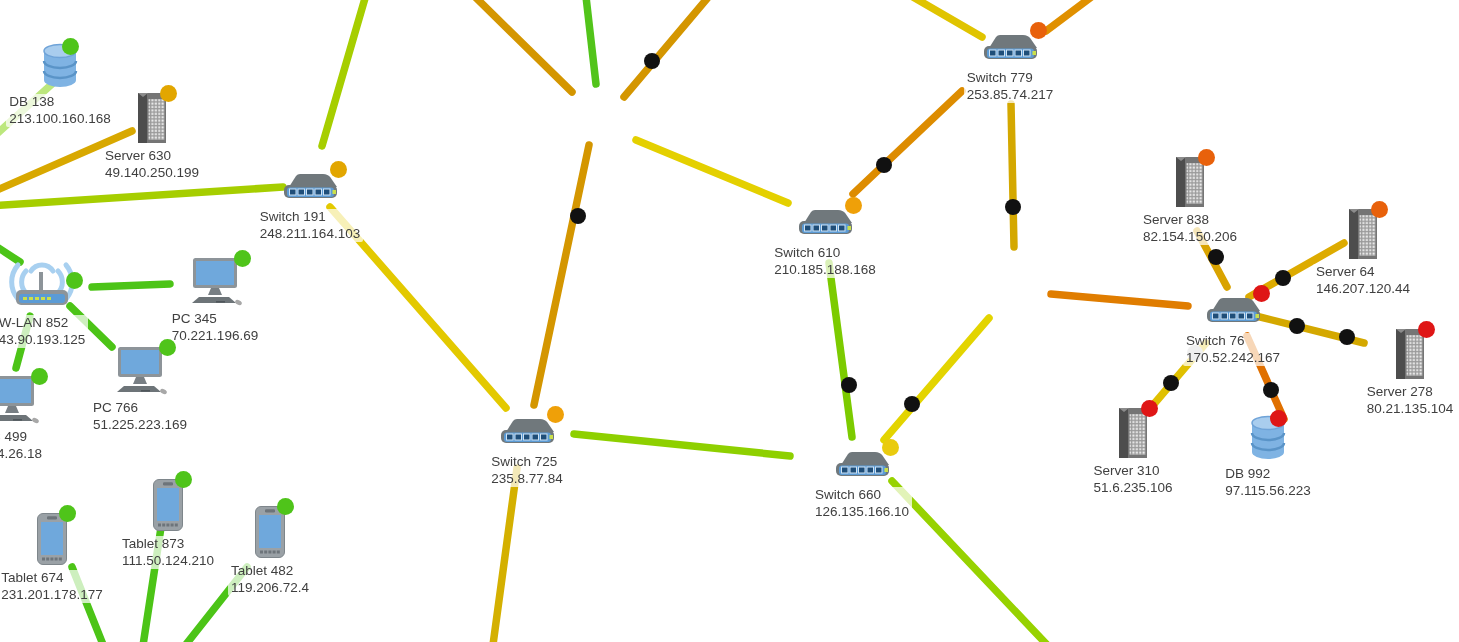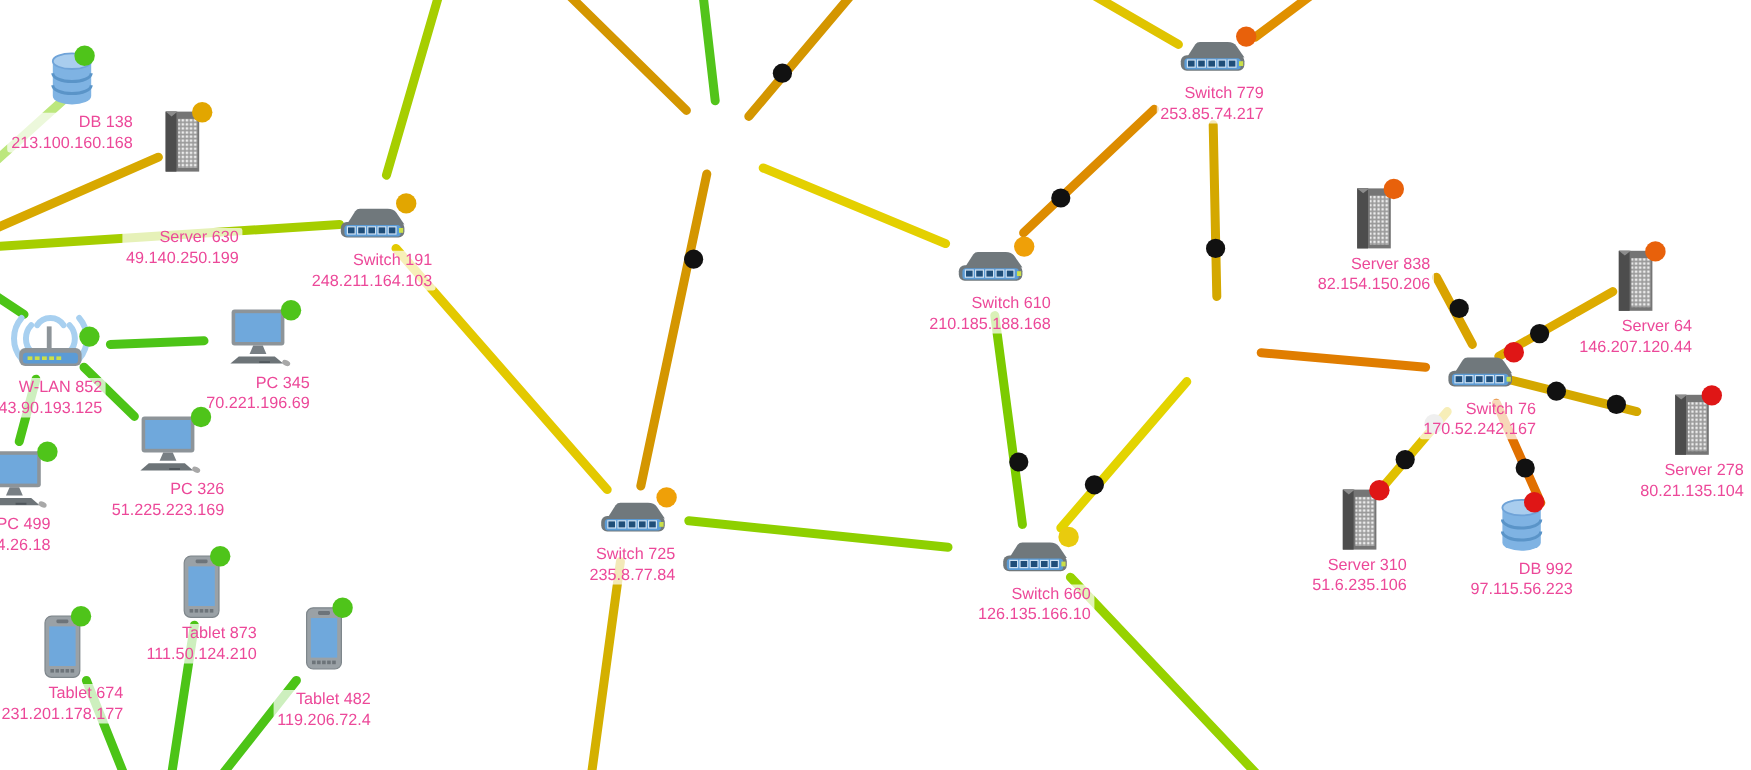--- a/index.html
+++ b/index.html
@@ -14,22 +14,22 @@
   .node{position:absolute;width:170px;display:flex;flex-direction:column;align-items:center;}
   .icon-wrap{position:relative;line-height:0;}
   .status-dot{
     position:absolute;width:17px;height:17px;border-radius:50%;
     top:-7px;right:-7px;
   }
   .node-switch .status-dot{top:-10px;right:-6px;}
   .node-wlan  .status-dot{top:15px;right:-1px;}
   .node-db    .status-dot{top:-4px;right:2px;}
   .label{
-    margin-top:4px;text-align:right;
-    font-size:13.5px;line-height:16.5px;color:#ec4899;
+    margin-top:4px;text-align:left;
+    font-size:13.5px;line-height:16.5px;color:#404040;
     background:rgba(255,255,255,0.72);
     padding:0 3px;border-radius:2px;
     white-space:nowrap;
   }
   .node-switch .label{margin-top:8px;}
 </style>
 </head>
 <body>
 
 <div id="map">
@@ -86,21 +86,21 @@
             <path d="M5 9 v29 a16 7 0 0 0 32 0 V9 Z" fill="#7fb3e3"></path>
             <path d="M5 19 a16 7 0 0 0 32 0" fill="none" stroke="#5a94c8" stroke-width="2.5"></path>
             <path d="M5 29 a16 7 0 0 0 32 0" fill="none" stroke="#5a94c8" stroke-width="2.5"></path>
             <ellipse cx="21" cy="9" rx="16" ry="6.5" fill="#a9cdee" stroke="#6fa3d8" stroke-width="1.5"></ellipse>
           </svg><span class="status-dot" style="background:#4fc41a"></span></div>
         <div class="label">
           <div class="node-name">DB 138</div>
           <div class="node-ip">213.100.160.168</div>
         </div>
       </div>
-      <div class="node node-server" style="left: 67px; top: 92px; gap: 42px;">
+      <div class="node node-server" style="left: 67px; top: 92px;">
         <div class="icon-wrap"><svg viewBox="0 0 36 52" width="36" height="52">
             <defs>
               <pattern id="srvwin" width="3.4" height="3.4" patternUnits="userSpaceOnUse">
                 <rect width="3.4" height="3.4" fill="#9a9a9a"></rect>
                 <rect x="0.4" y="0.4" width="2" height="2" fill="#ededed"></rect>
               </pattern>
             </defs>
             <rect x="4" y="1" width="28" height="50" fill="#757575"></rect>
             <rect x="4" y="1" width="9" height="50" fill="#4d4d4d"></rect>
             <path d="M4 1 L14 1 L9 5 Z" fill="#8c8c8c"></path>
@@ -161,21 +161,21 @@
               <rect x="36" y="18" width="6.5" height="6"></rect>
               <rect x="44.5" y="18" width="6.5" height="6"></rect>
             </g>
             <rect x="53.5" y="19" width="3.5" height="4" fill="#cbe04a"></rect>
           </svg><span class="status-dot" style="background:#efa008"></span></div>
         <div class="label">
           <div class="node-name">Switch 610</div>
           <div class="node-ip">210.185.188.168</div>
         </div>
       </div>
-      <div class="node node-server" style="left: 1060px; top: 156px;">
+      <div class="node node-server" style="left: 1105px; top: 156px;">
         <div class="icon-wrap"><svg viewBox="0 0 36 52" width="36" height="52">
             <defs>
               <pattern id="srvwin" width="3.4" height="3.4" patternUnits="userSpaceOnUse">
                 <rect width="3.4" height="3.4" fill="#9a9a9a"></rect>
                 <rect x="0.4" y="0.4" width="2" height="2" fill="#ededed"></rect>
               </pattern>
             </defs>
             <rect x="4" y="1" width="28" height="50" fill="#757575"></rect>
             <rect x="4" y="1" width="9" height="50" fill="#4d4d4d"></rect>
             <path d="M4 1 L14 1 L9 5 Z" fill="#8c8c8c"></path>
@@ -313,21 +313,21 @@
       <div class="node node-pc" style="left: 55px; top: 346px;">
         <div class="icon-wrap"><svg viewBox="0 0 58 50" width="58" height="50">
             <rect x="7" y="1" width="44" height="30" rx="2.5" fill="#8d9499"></rect>
             <rect x="10" y="4" width="38" height="24" fill="#6fa8dc"></rect>
             <path d="M25 31 h8 l3 7 h-14 Z" fill="#787f84"></path>
             <path d="M13 40 h30 l7 6 h-44 Z" fill="#6d7478"></path>
             <path d="M30 44 h9 v1.6 h-9 Z" fill="#4f565b"></path>
             <ellipse cx="52.5" cy="45.5" rx="3.5" ry="2.3" fill="#a8a8a8" transform="rotate(25 52.5 45.5)"></ellipse>
           </svg><span class="status-dot" style="background:#4fc41a"></span></div>
         <div class="label">
-          <div class="node-name">PC 326</div>
+          <div class="node-name">PC 766</div>
           <div class="node-ip">51.225.223.169</div>
         </div>
       </div>
       <div class="node node-pc" style="left: -73px; top: 375px;">
         <div class="icon-wrap"><svg viewBox="0 0 58 50" width="58" height="50">
             <rect x="7" y="1" width="44" height="30" rx="2.5" fill="#8d9499"></rect>
             <rect x="10" y="4" width="38" height="24" fill="#6fa8dc"></rect>
             <path d="M25 31 h8 l3 7 h-14 Z" fill="#787f84"></path>
             <path d="M13 40 h30 l7 6 h-44 Z" fill="#6d7478"></path>
             <path d="M30 44 h9 v1.6 h-9 Z" fill="#4f565b"></path>
@@ -369,21 +369,21 @@
               <rect x="36" y="18" width="6.5" height="6"></rect>
               <rect x="44.5" y="18" width="6.5" height="6"></rect>
             </g>
             <rect x="53.5" y="19" width="3.5" height="4" fill="#cbe04a"></rect>
           </svg><span class="status-dot" style="background:#e9cb0e"></span></div>
         <div class="label">
           <div class="node-name">Switch 660</div>
           <div class="node-ip">126.135.166.10</div>
         </div>
       </div>
-      <div class="node node-tablet" style="left: 83px; top: 462px;">
+      <div class="node node-tablet" style="left: 83px; top: 478px;">
         <div class="icon-wrap"><svg viewBox="0 0 34 54" width="34" height="54">
             <rect x="2.5" y="1.5" width="29" height="51" rx="5.5" fill="#9aa1a6" stroke="#7e868b" stroke-width="1"></rect>
             <rect x="6" y="10" width="22" height="33" fill="#6fa8dc"></rect>
             <rect x="12" y="4.2" width="10" height="3.2" rx="1.2" fill="#6d747a"></rect>
             <g fill="#6d747a">
               <rect x="7" y="45.5" width="3" height="3"></rect>
               <rect x="11.2" y="45.5" width="3" height="3"></rect>
               <rect x="15.4" y="45.5" width="3" height="3"></rect>
               <rect x="19.6" y="45.5" width="3" height="3"></rect>
               <rect x="23.8" y="45.5" width="3" height="3"></rect>
@@ -405,21 +405,21 @@
               <rect x="15.4" y="45.5" width="3" height="3"></rect>
               <rect x="19.6" y="45.5" width="3" height="3"></rect>
               <rect x="23.8" y="45.5" width="3" height="3"></rect>
             </g>
           </svg><span class="status-dot" style="background:#4fc41a"></span></div>
         <div class="label">
           <div class="node-name">Tablet 674</div>
           <div class="node-ip">231.201.178.177</div>
         </div>
       </div>
-      <div class="node node-tablet" style="left: 185px; top: 505px; gap: 12px;">
+      <div class="node node-tablet" style="left: 185px; top: 505px;">
         <div class="icon-wrap"><svg viewBox="0 0 34 54" width="34" height="54">
             <rect x="2.5" y="1.5" width="29" height="51" rx="5.5" fill="#9aa1a6" stroke="#7e868b" stroke-width="1"></rect>
             <rect x="6" y="10" width="22" height="33" fill="#6fa8dc"></rect>
             <rect x="12" y="4.2" width="10" height="3.2" rx="1.2" fill="#6d747a"></rect>
             <g fill="#6d747a">
               <rect x="7" y="45.5" width="3" height="3"></rect>
               <rect x="11.2" y="45.5" width="3" height="3"></rect>
               <rect x="15.4" y="45.5" width="3" height="3"></rect>
               <rect x="19.6" y="45.5" width="3" height="3"></rect>
               <rect x="23.8" y="45.5" width="3" height="3"></rect>

